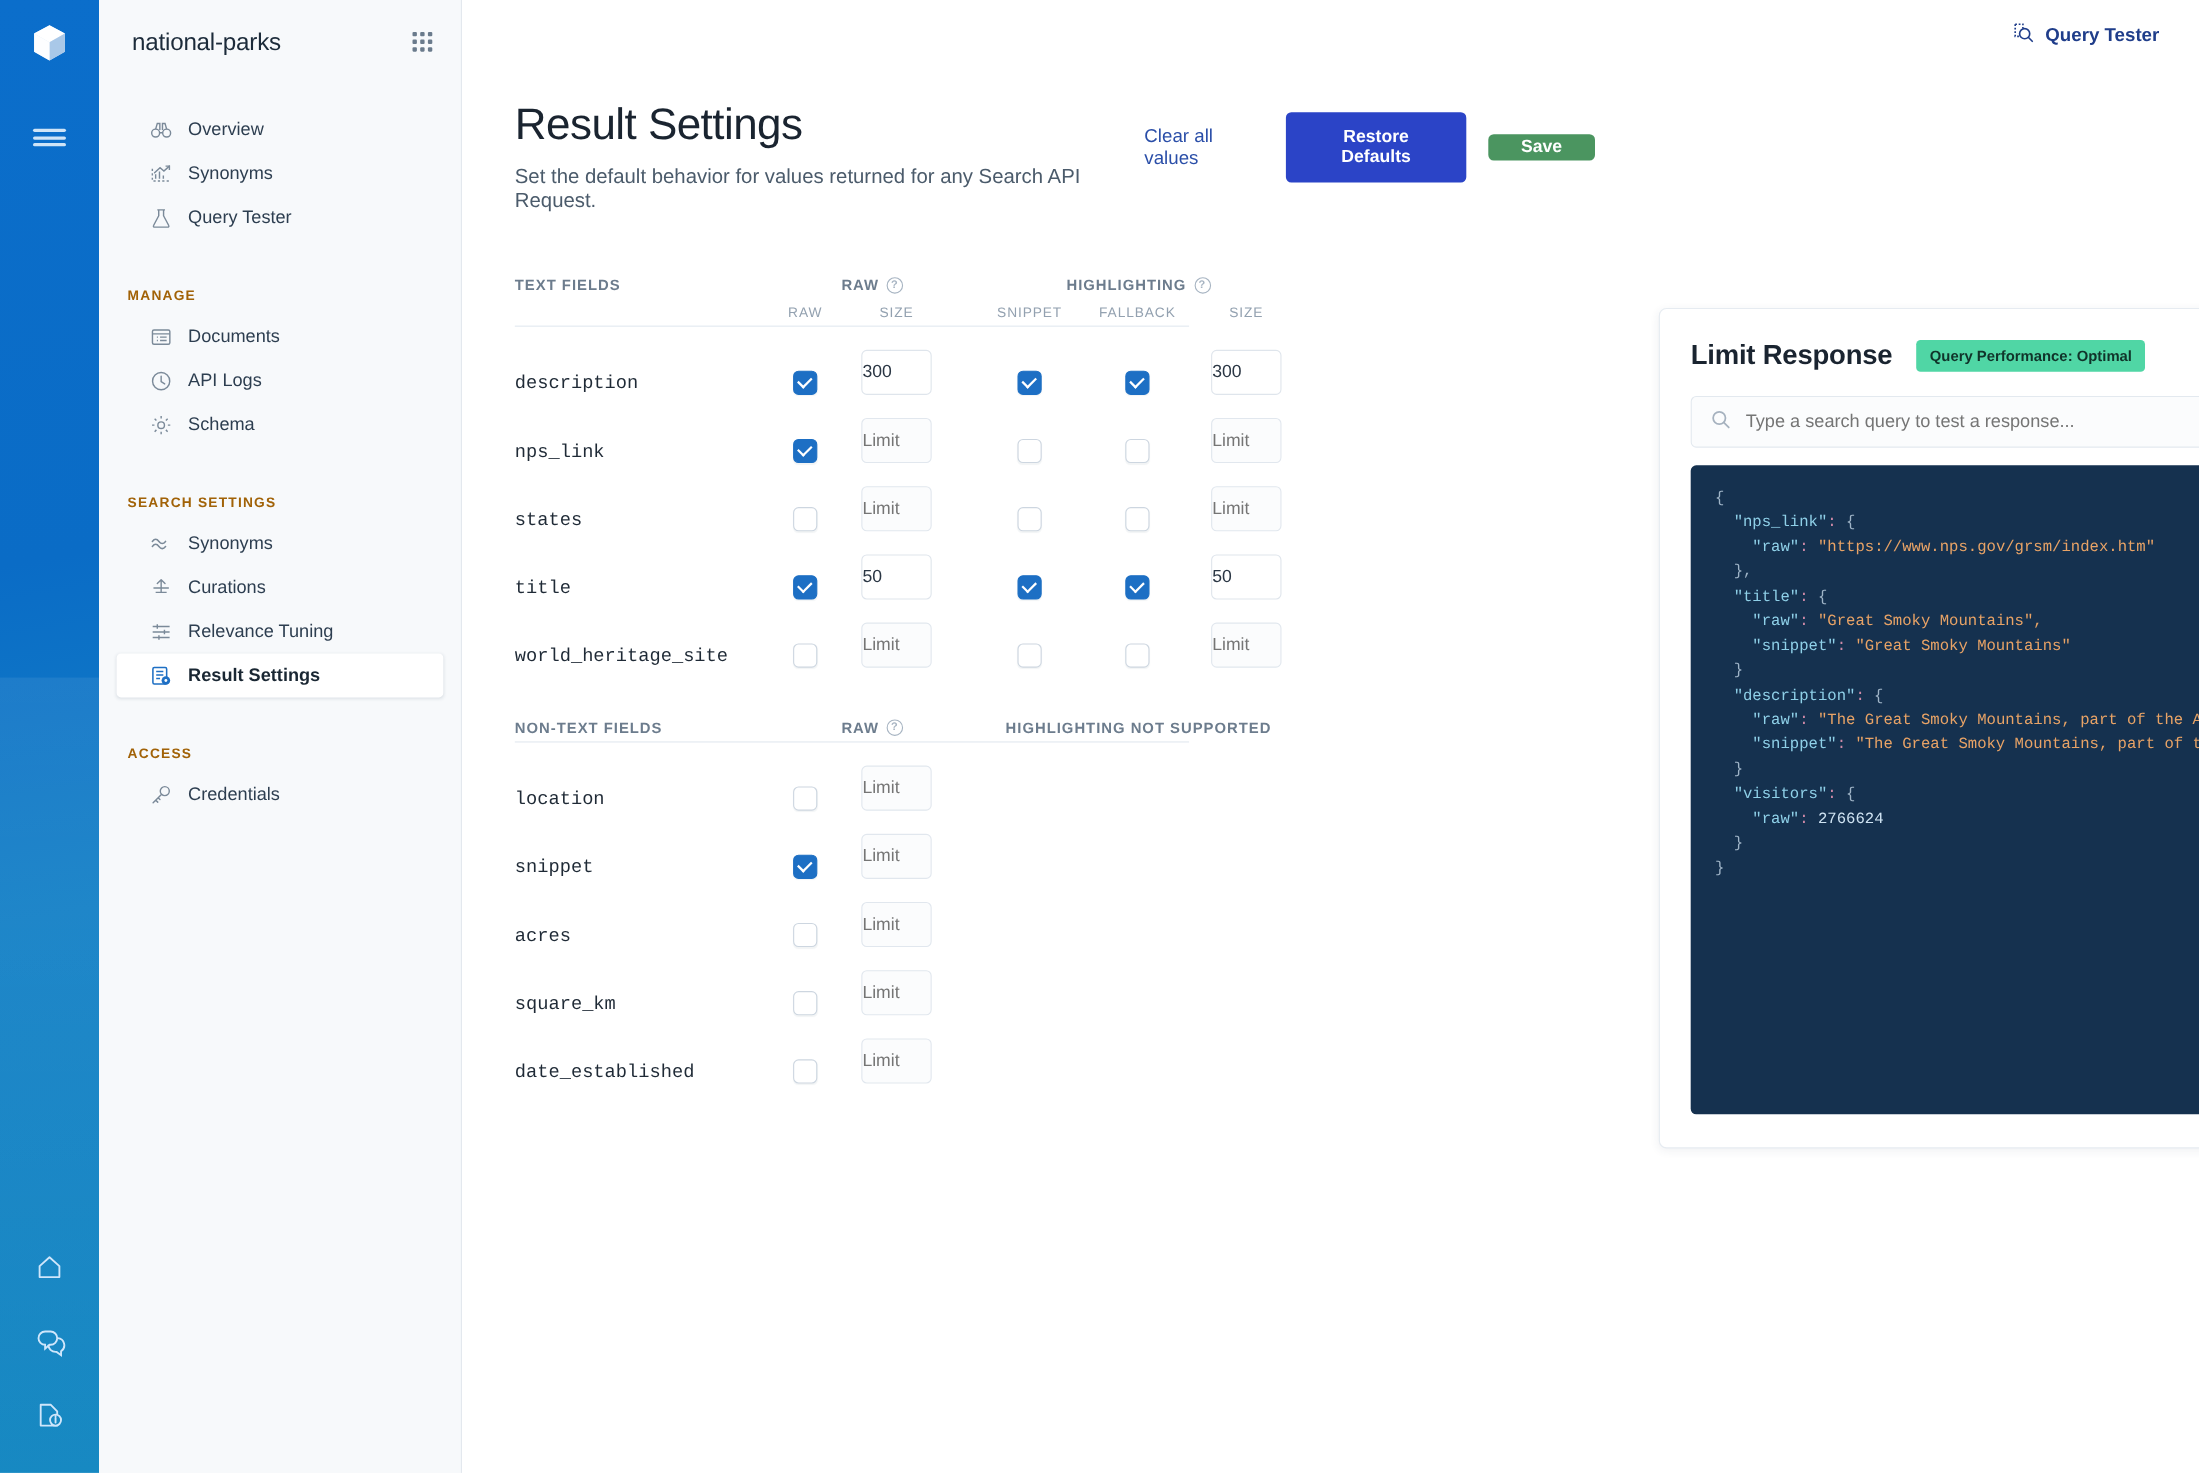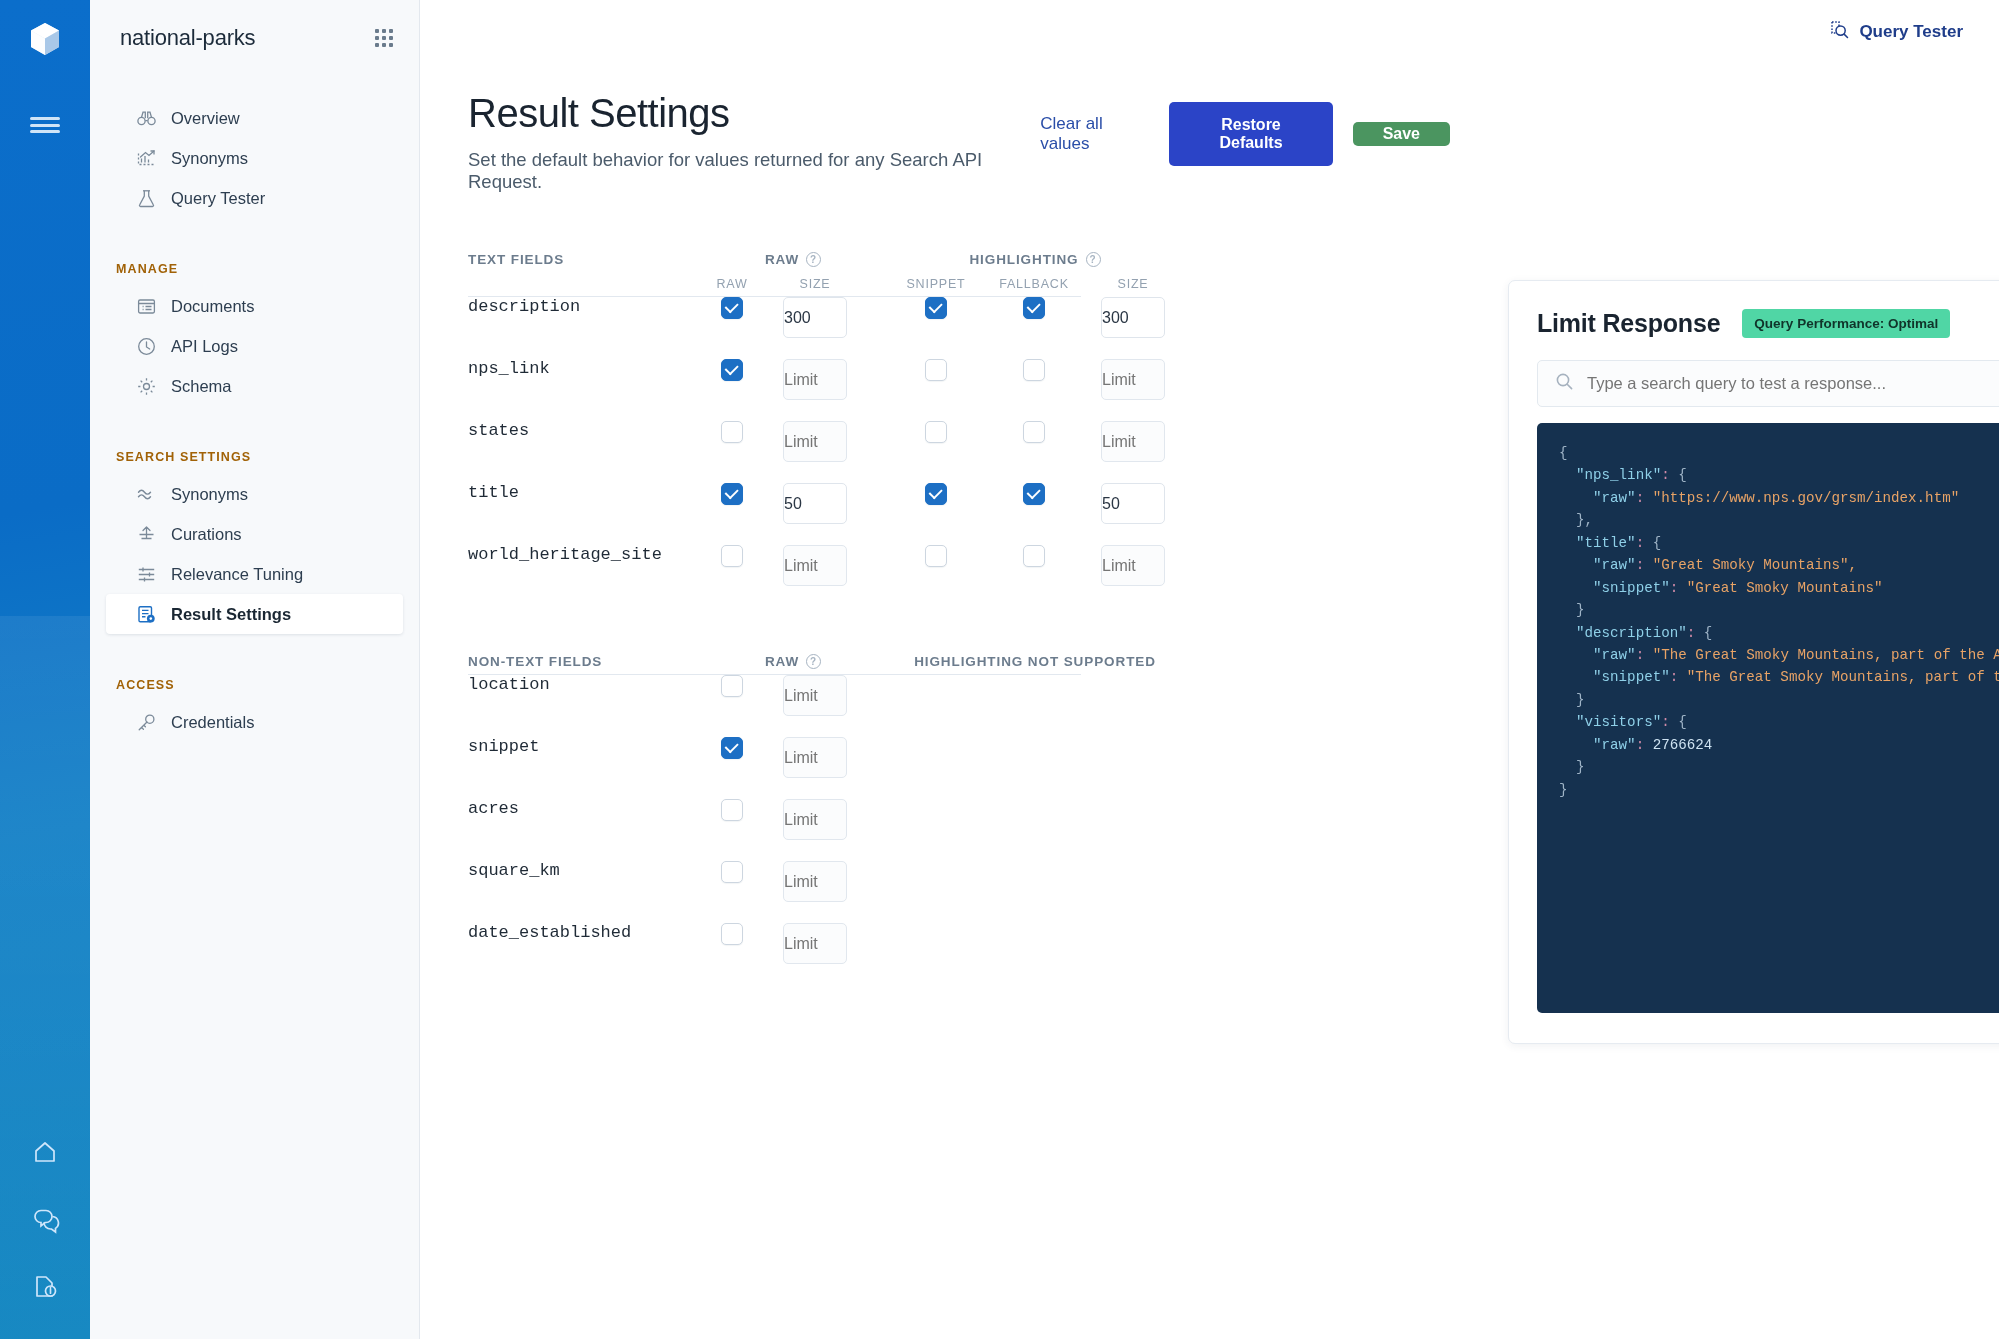--- a/index.html
+++ b/index.html
@@ -76,21 +76,21 @@
   .c-gap   { width: 24px; flex:0 0 24px; }
   .c-snip  { width: 96px; flex:0 0 96px; display:flex; justify-content:center; }
   .c-fall  { width: 100px; flex:0 0 100px; display:flex; justify-content:center; }
   .c-size2 { width: 98px; flex:0 0 98px; display:flex; justify-content:center; }
   .grp-raw { width: 190px; flex:0 0 190px; display:flex; justify-content:center; align-items:center; gap:7px;}
   .grp-hl  { width: 294px; flex:0 0 294px; display:flex; justify-content:center; align-items:center; gap:7px;}
   .grp-hl-ns { width: 294px; flex:0 0 294px; display:flex; justify-content:center; align-items:center;}
   .qmark { width:15px; height:15px; border:1.4px solid #a7b4c2; border-radius:50%;
            font-size:10px; color:#a7b4c2; display:inline-flex; align-items:center;
            justify-content:center; font-weight:700; cursor:pointer; }
-  .trow { display:flex; align-items:flex-start; height: 62px; }
+  .trow { display:flex; align-items:flex-end; height: 62px; }
   .fname { font-family:"Liberation Mono", monospace; font-size:17px; color:#1f2a36; }
   .cb { width:22px; height:22px; border-radius:5px; border:1.4px solid #cdd6e0;
         background:#fff; cursor:pointer; display:flex; align-items:center; justify-content:center;
         box-shadow: 0 1px 1px rgba(40,60,90,.06); }
   .cb.on { background:#1d6fc4; border-color:#1d6fc4; }
   .cb.on::after { content:""; width:10px; height:6px; border-left:2.4px solid #fff;
                   border-bottom:2.4px solid #fff; transform: rotate(-45deg) translate(1px,-1.5px); }
   .limit { width:64px; height:41px; border:1px solid #e1e7ee; border-radius:5px;
            background:#fbfcfd; color:#a8b3bf; font-size:16px; text-align:left;
            font-family:inherit; outline:none; }

